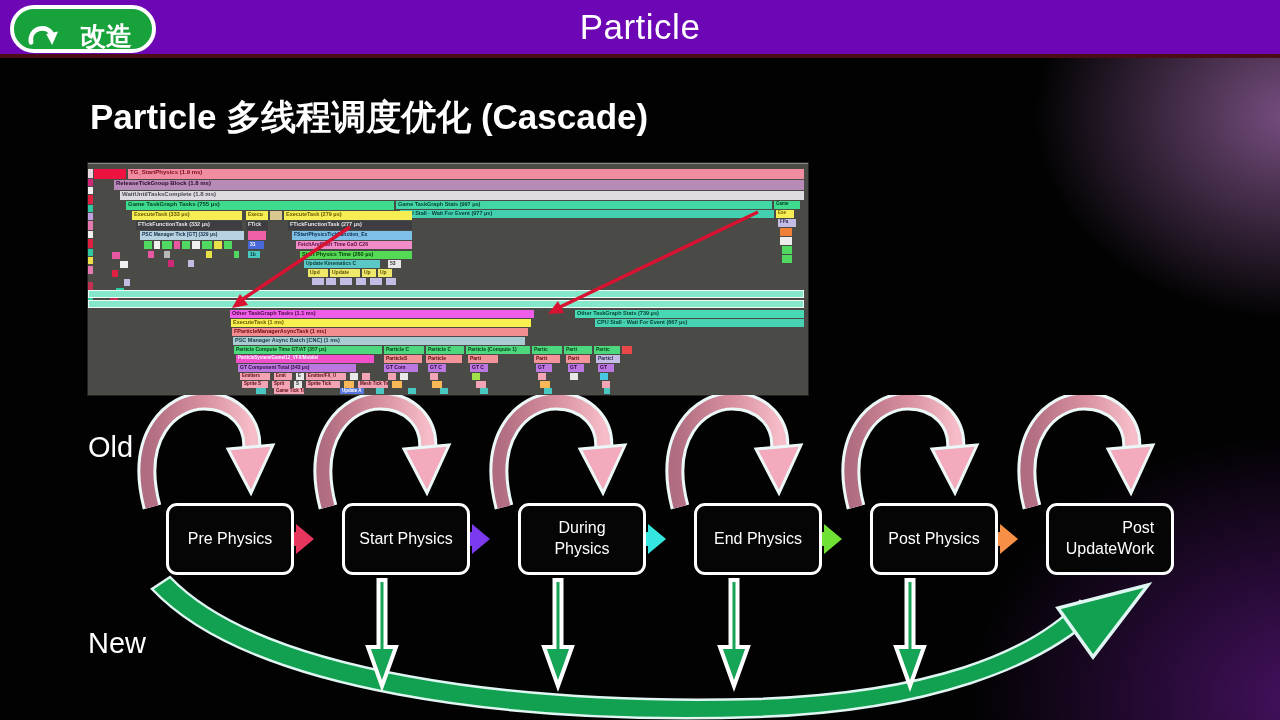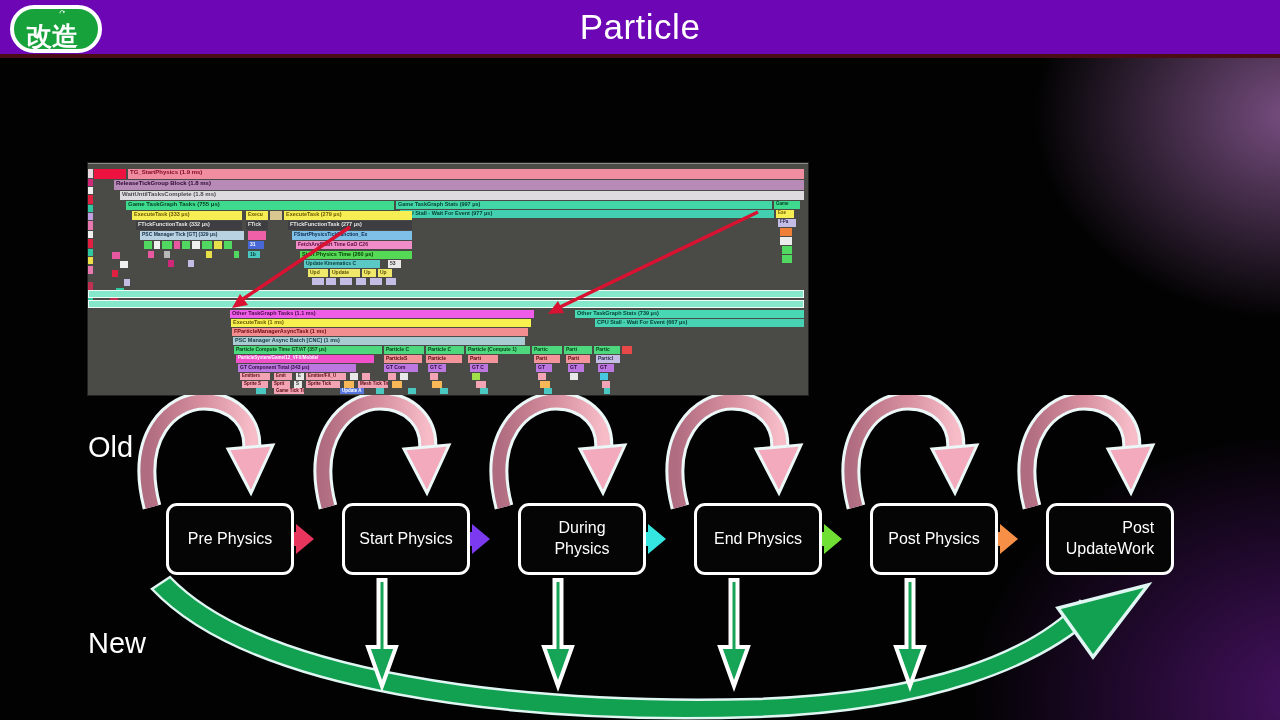--- a/index.html
+++ b/index.html
@@ -6,21 +6,21 @@
   body{width:1280px;height:720px;overflow:hidden;font-family:"Liberation Sans",sans-serif;}
   .slide{position:relative;width:1280px;height:720px;
     background:
       radial-gradient(380px 300px at 101% 16%, rgba(130,85,140,.92), rgba(130,85,140,0) 68%),
       radial-gradient(480px 380px at 102% 97%, rgba(80,20,112,.85), rgba(80,20,112,0) 70%),
       #020202;}
   header{position:absolute;top:0;left:0;right:0;height:54px;background:#6d07b5;
     border-bottom:4px solid #4a0d16;display:flex;align-items:center;justify-content:center;z-index:20;}
   .hdr-title{color:#fff;font-size:35px;font-weight:500;letter-spacing:.5px;margin:0;}
   .badge{position:absolute;left:10px;top:5px;height:40px;padding:0 20px 0 12px;background:#17a23b;
-    border:4px solid #fff;border-radius:28px;display:flex;align-items:flex-end;gap:9px;flex-direction:column;}
+    border:4px solid #fff;border-radius:28px;display:flex;align-items:flex-end;gap:22px;}
   .badge-label{color:#fff;font-size:26px;font-weight:700;line-height:1;}
   .slide-title{position:absolute;left:90px;top:94px;margin:0;color:#fff;font-size:35px;font-weight:700;z-index:5;}
   .profiler{position:absolute;left:88px;top:163px;width:720px;height:231px;background:#4a4a47;
     border-top:1px solid #8a8a88;box-shadow:0 0 0 1px #222;z-index:5;}
   .pbar{position:absolute;overflow:hidden;white-space:nowrap;line-height:1.3;padding-left:2px;
     box-sizing:border-box;font-weight:700;letter-spacing:0;}
   .prof-arrows{position:absolute;inset:0;z-index:10;pointer-events:none;}
   .diagram{position:absolute;left:0;top:395px;width:1280px;height:325px;z-index:5;}
   .overlay{position:absolute;inset:0;width:1280px;height:325px;}
   .lbl{position:absolute;color:#fff;font-size:29px;font-weight:400;}
@@ -40,20 +40,21 @@
     <div class="badge">
       <svg width="32" height="30" viewBox="0 0 38 32">
         <path d="M6 26 C3 8 27 4 31 17" stroke="#fff" stroke-width="5.5" fill="none" stroke-linecap="round"></path>
         <polygon points="24,16 38,13 31,29" fill="#fff"></polygon>
       </svg>
       <span class="badge-label">改造</span>
     </div>
     <h1 class="hdr-title">Particle</h1>
   </header>
 
+  <h2 class="slide-title">Particle 多线程调度优化 (Cascade)</h2>
 
   <div class="profiler">
     <svg class="prof-arrows" width="720" height="231">
         <line x1="262" y1="63" x2="152" y2="137" stroke="#d81230" stroke-width="3.5"></line>
         <polygon points="144,144 152,130 160,141" fill="#d81230"></polygon>
         <line x1="670" y1="48" x2="470" y2="144" stroke="#d81230" stroke-width="3.5"></line>
         <polygon points="460,150 470,137 476,149" fill="#d81230"></polygon>
       </svg>
   <div class="pbar" style="left: 6px; top: 5px; width: 32px; height: 10px; background: rgb(238, 18, 64); color: rgb(34, 34, 34); font-size: 5.5px;"></div>
       <div class="pbar" style="left: 40px; top: 5px; width: 676px; height: 10px; background: rgb(240, 141, 160); color: rgb(128, 8, 31); font-size: 6px;">TG_StartPhysics (1.9 ms)</div>

